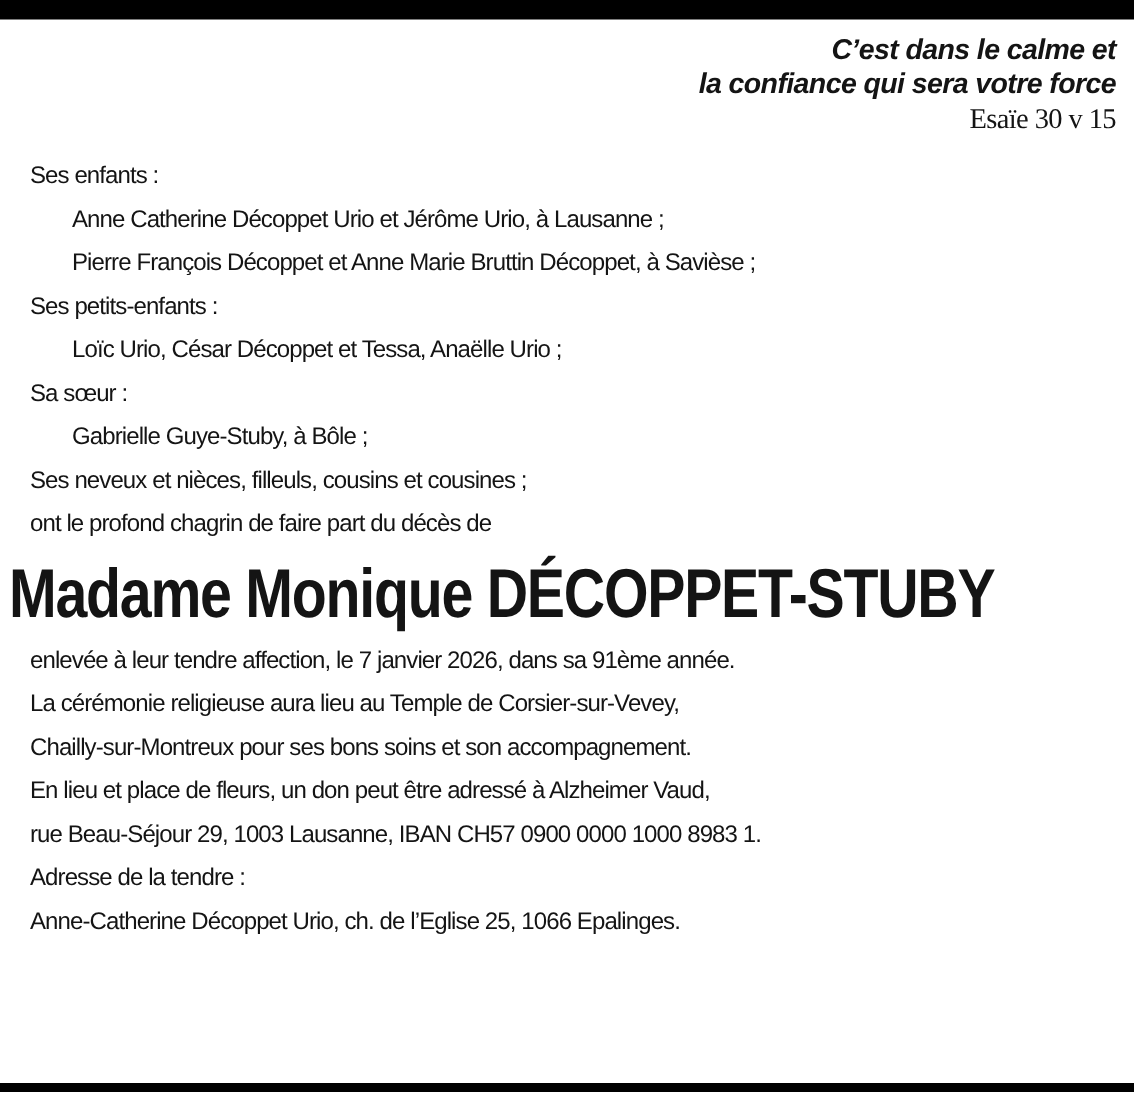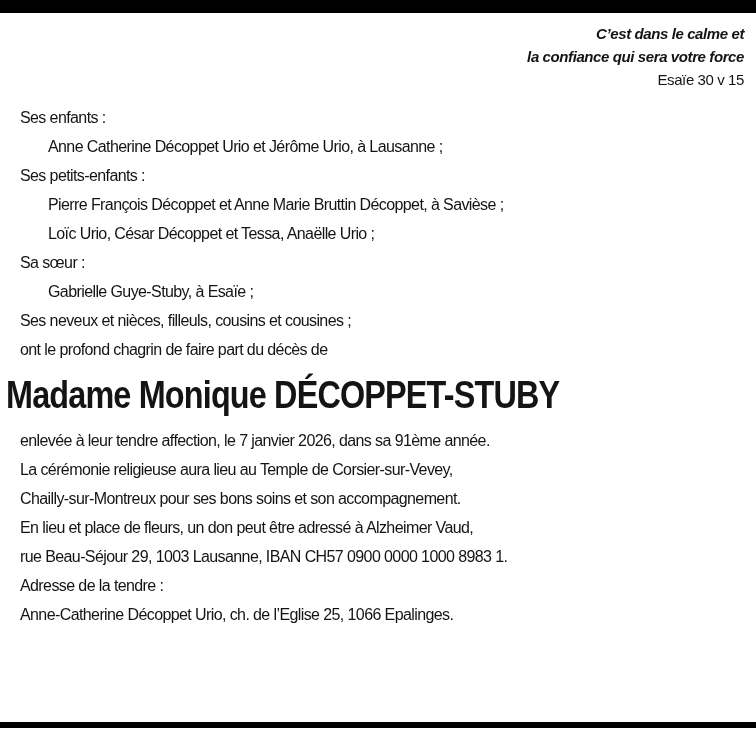--- a/index.html
+++ b/index.html
@@ -24,50 +24,51 @@
     left: 0;
     width: 756px;
     background: #000000;
   }
   .bar-top { top: 0; height: 13px; }
   .bar-bottom { bottom: 3px; height: 6px; }
 
   .epigraph {
     text-align: right;
     padding-right: 12px;
-    font-size: 15px;
+    font-size: 19px;
     line-height: 23px;
     letter-spacing: -0.4px;
     font-style: italic;
     font-weight: 700;
     white-space: nowrap;
   }
   .epigraph .attribution {
     font-style: normal;
     font-weight: 400;
+    font-family: Liberation Serif, serif;
   }
 
   .textblock {
     padding-left: 20px;
     font-size: 16px;
     line-height: 29px;
     letter-spacing: -0.6px;
     white-space: nowrap;
   }
   .family { margin-top: 12px; }
   .textblock .line { white-space: nowrap; }
   .textblock .line.indent { padding-left: 28px; }
   .b { font-weight: 400; }
 
   .deceased-name {
     margin: 0;
     padding-left: 6px;
     height: 62px;
     line-height: 62px;
-    font-size: 39px;
+    font-size: 46px;
     font-weight: 700;
     letter-spacing: -1px;
     white-space: nowrap;
     overflow: visible;
   }
   .deceased-name .squeeze {
     display: inline-block;
     transform: scaleX(0.83);
     transform-origin: 0 50%;
   }
@@ -81,25 +82,25 @@
 
   <div class="epigraph">
     <div class="ep-line">C’est dans le calme et</div>
     <div class="ep-line">la confiance qui sera votre force</div>
     <div class="attribution">Esaïe 30 v 15</div>
   </div>
 
   <div class="textblock family">
       <div class="line"><span>Ses enfants :</span></div>
       <div class="line indent"><span>Anne Catherine </span><span class="b">Décoppet Urio</span><span> et Jérôme </span><span class="b">Urio</span><span>, à Lausanne ;</span></div>
+      <div class="line indent"><span>Pierre François </span><span class="b">Décoppet</span><span> et Anne Marie </span><span class="b">Bruttin Décoppet</span><span>, à Savièse ;</span></div>
       <div class="line"><span>Ses petits-enfants :</span></div>
-      <div class="line indent"><span>Pierre François </span><span class="b">Décoppet</span><span> et Anne Marie </span><span class="b">Bruttin Décoppet</span><span>, à Savièse ;</span></div>
       <div class="line indent"><span>Loïc </span><span class="b">Urio</span><span>, César </span><span class="b">Décoppet</span><span> et Tessa, Anaëlle </span><span class="b">Urio</span><span> ;</span></div>
       <div class="line"><span>Sa sœur :</span></div>
-      <div class="line indent"><span>Gabrielle </span><span class="b">Guye-Stuby</span><span>, à Esaïe ;</span></div>
+      <div class="line indent"><span>Gabrielle </span><span class="b">Guye-Stuby</span><span>, à Bôle ;</span></div>
       <div class="line"><span>Ses neveux et nièces, filleuls, cousins et cousines ;</span></div>
       <div class="line"><span>ont le profond chagrin de faire part du décès de</span></div>
     </div>
 
   <h1 class="deceased-name"><span class="squeeze">Madame Monique DÉCOPPET-STUBY</span></h1>
 
   <div class="textblock announcement">
       <div class="line"><span>enlevée à leur tendre affection, le 7 janvier 2026, dans sa 91ème année.</span></div>
       <div class="line"><span>La cérémonie religieuse aura lieu au Temple de Corsier-sur-Vevey,</span></div>
       <div class="line"><span>Chailly-sur-Montreux pour ses bons soins et son accompagnement.</span></div>

